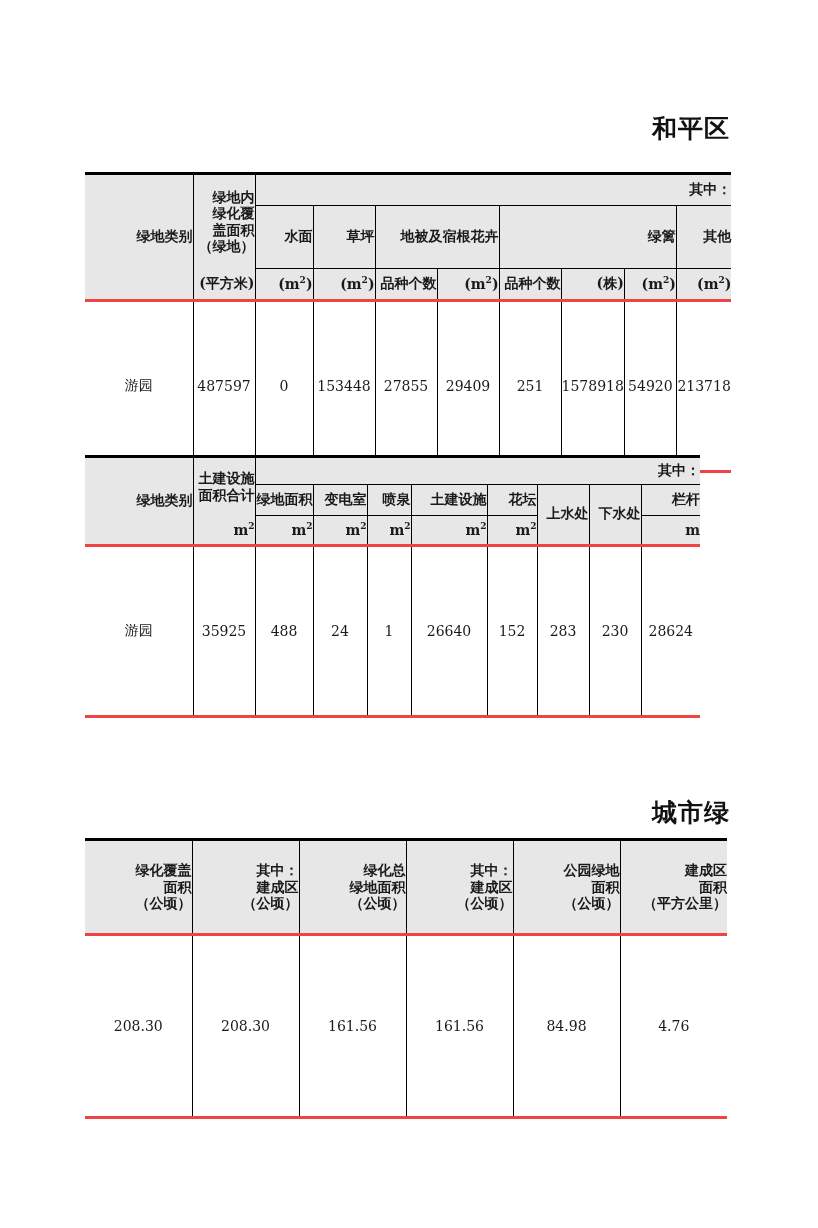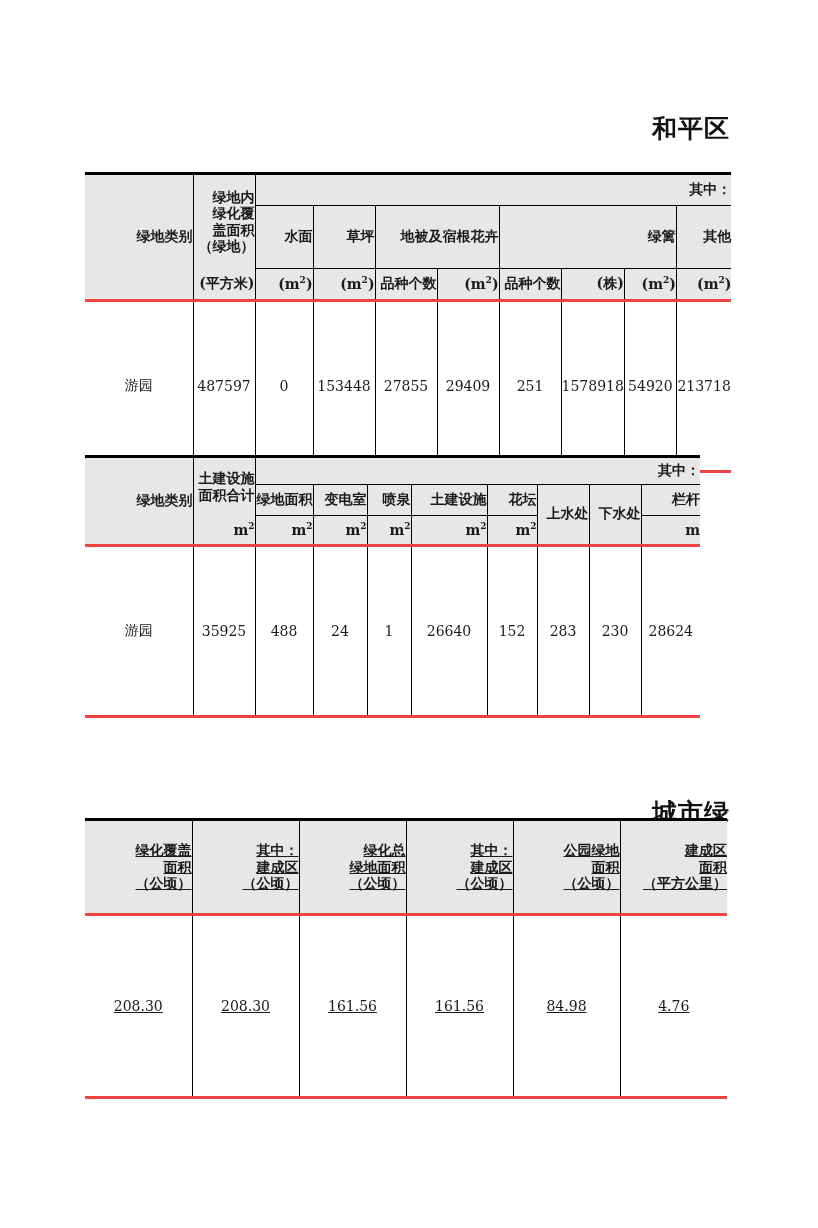--- a/index.html
+++ b/index.html
@@ -93,21 +93,21 @@
     font-weight: normal;
   }
 
   sup { font-size: 9px; vertical-align: super; }
 
   
   #table1 { top: 172px; }
   
   #table2 { top: 455px; }
   
-  #table3 { top: 818px; text-decoration: underline; }
+  #table3 { top: 838px; }
 
   
   #page-number {
     position: absolute;
     top: 1113px;
     left: 0;
     width: 818px;
     text-align: center;
     font-size: 19px;
     letter-spacing: 1px;

